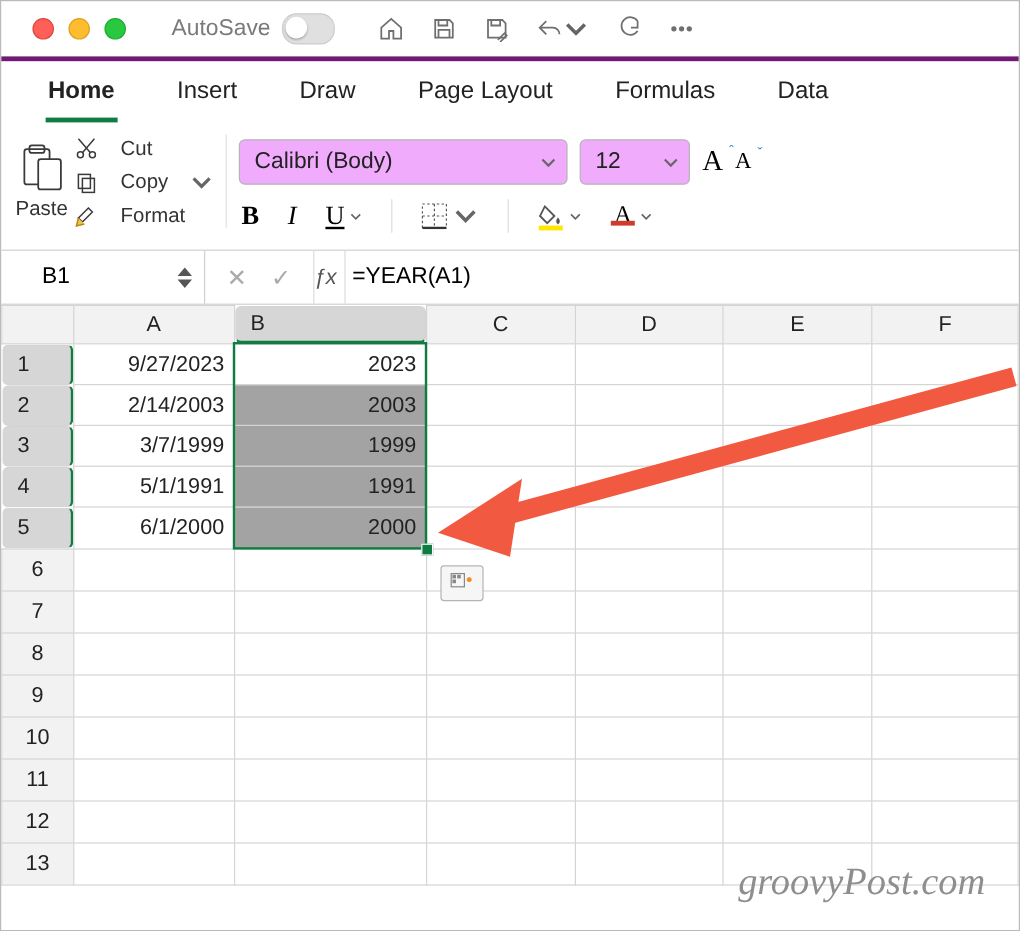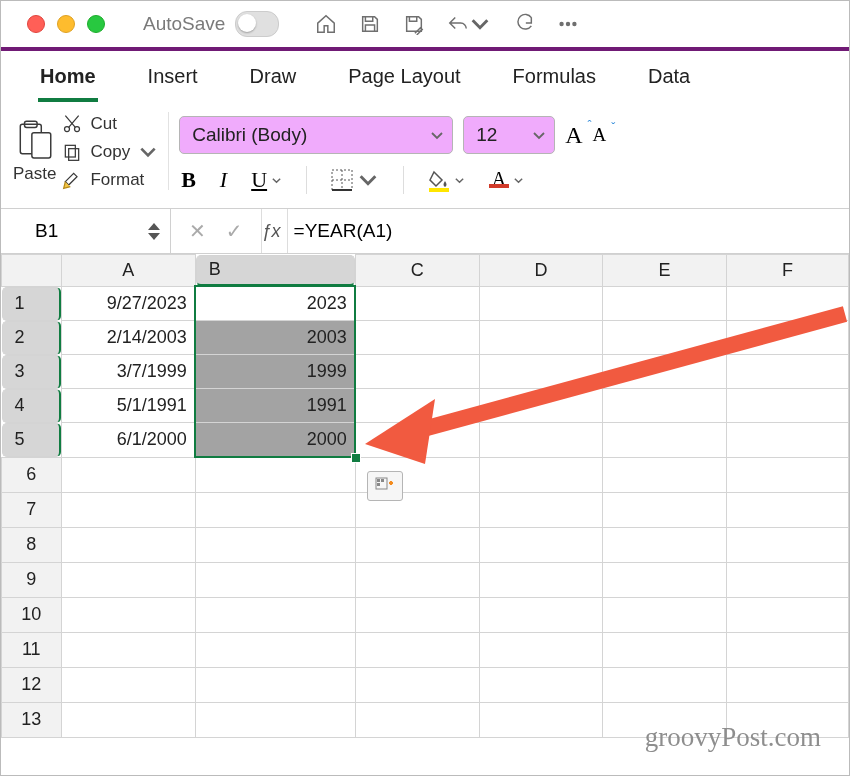--- a/index.html
+++ b/index.html
@@ -22,21 +22,21 @@
   .tab{padding:4px 2px 10px 2px;cursor:pointer;}
   .tab.active{font-weight:700;border-bottom:4px solid #107c41;margin-left:17px;}
   
   .ribbon{display:flex;padding:10px 12px 14px 12px;border-bottom:1px solid #d0d0d0;gap:4px;align-items:flex-start;}
   .group{border-right:1px solid #e2e2e2;padding-right:10px;margin-right:6px;}
   .paste-group{display:flex;align-items:flex-start;gap:6px;}
   .paste-btn{display:flex;flex-direction:column;align-items:center;gap:4px;padding-top:6px;}
   .paste-btn svg{width:42px;height:42px;stroke:#3a3a3a;fill:none;stroke-width:1.4;}
   .paste-btn .lbl{font-size:17px;color:#333;}
   .clip-actions{display:flex;flex-direction:column;gap:8px;padding-top:2px;}
-  .clip-actions .mini{display:flex;align-items:center;gap:8px;font-size:17px;color:#333;cursor:pointer;}
+  .clip-actions .mini{display:flex;align-items:center;gap:18px;font-size:17px;color:#333;cursor:pointer;}
   .clip-actions .mini svg{width:20px;height:20px;stroke:#3a3a3a;fill:none;stroke-width:1.5;}
   .font-group{display:flex;flex-direction:column;gap:12px;padding-top:4px;}
   .row1{display:flex;gap:10px;align-items:center;}
   .sel{height:36px;border:1px solid #b5b5b5;border-radius:5px;background:#f0abfc;display:flex;align-items:center;padding:0 8px 0 12px;font-size:19px;color:#222;cursor:pointer;}
   .sel.font{width:252px;justify-content:space-between;}
   .sel.size{width:70px;justify-content:space-between;}
   .chev{width:14px;height:14px;}
   .chev polyline{stroke:#666;fill:none;stroke-width:1.8;}
   .bigA{font-size:24px;font-family:"Times New Roman",serif;cursor:pointer;position:relative;}
   .bigA .sup{position:absolute;top:-4px;right:-9px;font-size:12px;color:#2c88d9;}
@@ -78,21 +78,21 @@
   .cell.active{background:#fff;}
   .colh.last{width:135px;}
   
   .selrect{position:absolute;border:2px solid #107c41;pointer-events:none;box-sizing:border-box;}
   .fillhandle{position:absolute;width:8px;height:8px;background:#107c41;border:1px solid #fff;}
   
   .autofill-opts{position:absolute;width:34px;height:28px;border:1px solid #b5b5b5;background:#f6f6f6;border-radius:3px;display:flex;align-items:center;justify-content:center;cursor:pointer;}
   .autofill-opts svg{width:20px;height:18px;}
   
   .arrow-annot{position:absolute;pointer-events:none;}
-  .watermark{position:absolute;right:28px;bottom:22px;font-family:Georgia,"Times New Roman",serif;font-size:27px;color:#8e8e8e;}
+  .watermark{position:absolute;right:28px;bottom:22px;font-family:Georgia,"Times New Roman",serif;font-size:32px;color:#8e8e8e;font-style:italic;}
   .groupwrap{display:flex;}
 </style>
 </head>
 <body>
 
 <div class="window">
 
   <div class="titlebar">
     <div class="traffic">
       <div class="dot red"></div>

